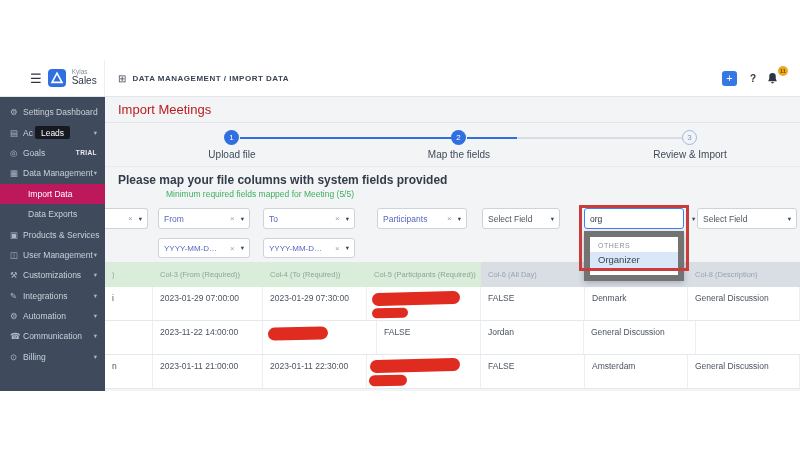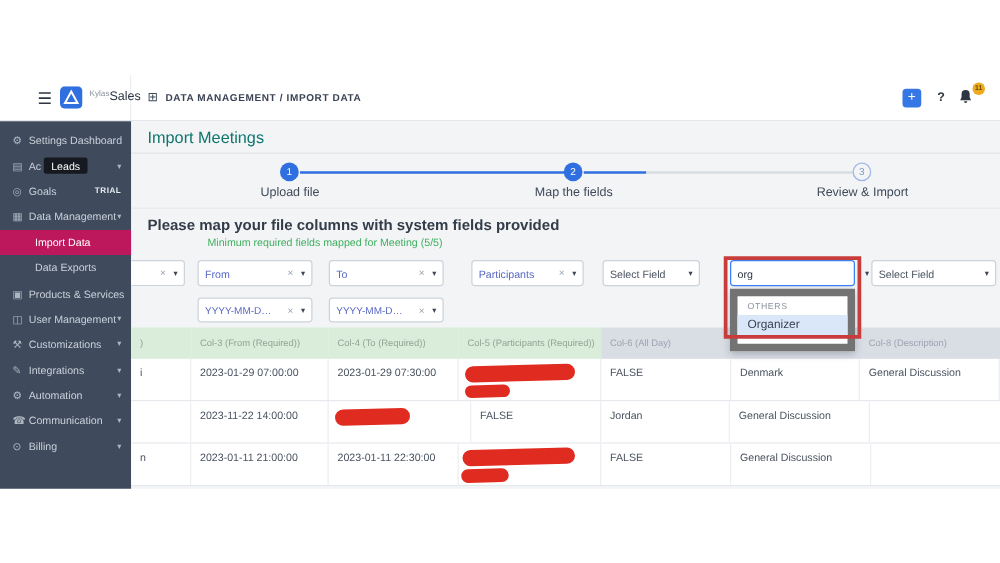--- a/index.html
+++ b/index.html
@@ -8,21 +8,21 @@
   .page { position:relative; width:800px; height:450px; background:#fff; overflow:hidden; }
   .app { position:absolute; top:60px; left:0; width:800px; height:331px; }
 
   
   .topbar { position:absolute; top:0; left:0; width:800px; height:37px; background:#fff;
             border-bottom:1px solid #e2e5e9; }
   .brand-zone { position:absolute; left:0; top:0; width:105px; height:36px; border-right:1px solid #eceef1;
                 display:flex; align-items:center; padding-left:30px; gap:6px; }
   .hamburger { font-size:13px; color:#2d3643; cursor:pointer; }
   .logo { width:18px; height:18px; flex:0 0 18px; }
-  .brand-text { display:flex; flex-direction:row; line-height:1.05; }
+  .brand-text { display:flex; flex-direction:column; line-height:1.05; }
   .brand-top { font-size:6.5px; color:#8a919c; }
   .brand-bottom { font-size:10px; color:#2d3643; }
   .breadcrumb { position:absolute; left:118px; top:0; height:36px; display:flex; align-items:center; gap:6px; }
   .breadcrumb-icon { color:#3f4858; font-size:10px; }
   .breadcrumb-text { font-size:8px; font-weight:bold; letter-spacing:0.5px; color:#3a4354; }
   .topbar-right { position:absolute; right:0; top:0; height:36px; display:flex; align-items:center; }
   .plus-btn { position:absolute; right:63px; top:11px; width:15px; height:15px; background:#3577e5; color:#fff;
               border-radius:3px; font-size:11px; line-height:14px; text-align:center; cursor:pointer; }
   .help-glyph { position:absolute; right:44px; top:13px; font-size:10px; font-weight:bold; color:#30383f; cursor:pointer; }
   .bell-wrap { position:absolute; right:20px; top:11px; width:14px; height:14px; cursor:pointer; }
@@ -37,21 +37,21 @@
   .nav-item.sub { padding-left:28px; }
   .nav-item.active { background:#be185d; color:#ffffff; }
   .nav-chevron { margin-left:auto; font-size:6.5px; color:#aeb6c1; }
   .nav-badge { margin-left:auto; font-size:6.5px; font-weight:bold; color:#e8ecf1; letter-spacing:0.4px; }
   .tooltip-chip { background:#16191f; color:#fff; font-size:8.5px; padding:1.5px 6px; border-radius:2px; margin-left:2px; }
 
   
   .content { position:absolute; top:37px; left:105px; width:695px; height:294px; background:#f3f4f6; }
   .titlebar { height:26px; border-bottom:1px solid #e2e5e9; display:flex; align-items:center;
               padding-left:13px; }
-  .page-title { font-size:13px; color:#0f766e; }
+  .page-title { font-size:13px; color:#b91c1c; }
 
   
   .stepper { position:relative; height:44px; border-bottom:1px solid #e8eaed; }
   .step-line { position:absolute; top:14px; height:2px; }
   .step-line.blue { background:#2f6fe0; }
   .step-line.gray { background:#d7dde4; }
   .step-circle { position:absolute; top:7px; width:15px; height:15px; border-radius:50%; text-align:center;
                  font-size:8px; line-height:15px; }
   .step-circle.done { background:#2f6fe0; color:#fff; }
   .step-circle.todo { background:#f3f4f6; border:1px solid #9db6e6; color:#7f97c4; line-height:13px; }
@@ -311,18 +311,19 @@
 
         <div class="trow">
           <div class="td w0">n</div>
           <div class="td w1">2023-01-11 21:00:00</div>
           <div class="td w2">2023-01-11 22:30:00</div>
           <div class="td w3">
             <div class="pill" style="left:3px;top:4px;width:90px;height:13px;"></div>
             <div class="pill" style="left:2px;top:20px;width:38px;height:11px;"></div>
           </div>
           <div class="td w4">FALSE</div>
+          <div class="td w5">Amsterdam</div>
           <div class="td w6">General Discussion</div>
         </div>
       </div>
     </div>
   </div>
 </div>
 
 </body></html>

